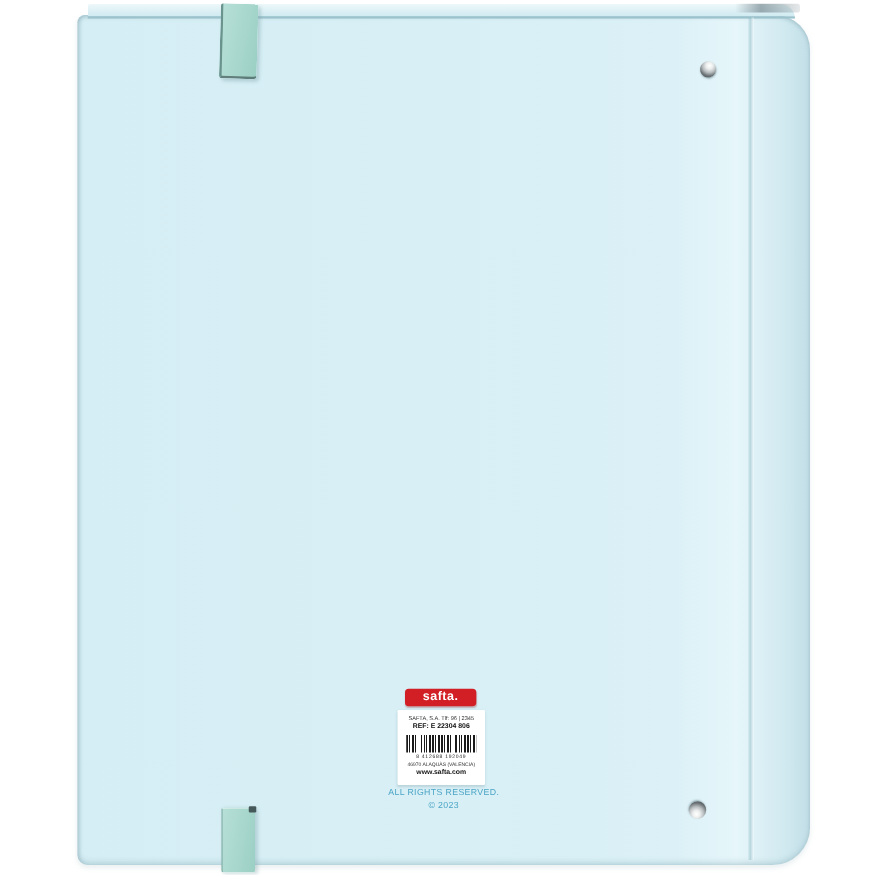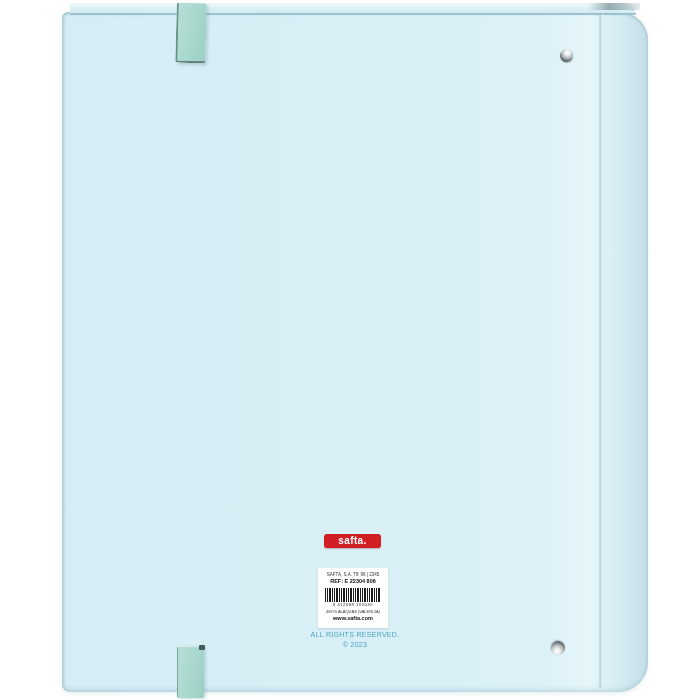--- a/index.html
+++ b/index.html
@@ -64,21 +64,21 @@
   .rivet{
     position:absolute;border-radius:50%;
     background:radial-gradient(circle at 64% 30%,#ffffff 0%,#eceeee 22%,#b7bcbe 45%,#6e7578 66%,#2c3134 100%);
     box-shadow:0 1px 1.5px rgba(100,130,140,0.55);
   }
   .rivet-top{left:560px;top:49px;width:13px;height:13px;transform:rotate(-15deg);}
   .rivet-bottom{left:551px;top:641px;width:14px;height:14px;transform:rotate(160deg);}
 
   
   .brand-pill{
-    position:absolute;left:324px;top:534px;width:57px;height:14px;
+    position:absolute;left:324px;top:551px;width:57px;height:14px;
     background:#d21f26;border-radius:3px;
     display:flex;align-items:center;justify-content:center;
     box-shadow:0 1px 1px rgba(150,60,60,0.35);
   }
   .brand-pill span{
     color:#ffffff;font-size:10px;font-weight:bold;letter-spacing:0.4px;line-height:1;
   }
   .info-label{
     position:absolute;left:318px;top:568px;width:70px;height:60px;
     background:#ffffff;border-radius:1px;

